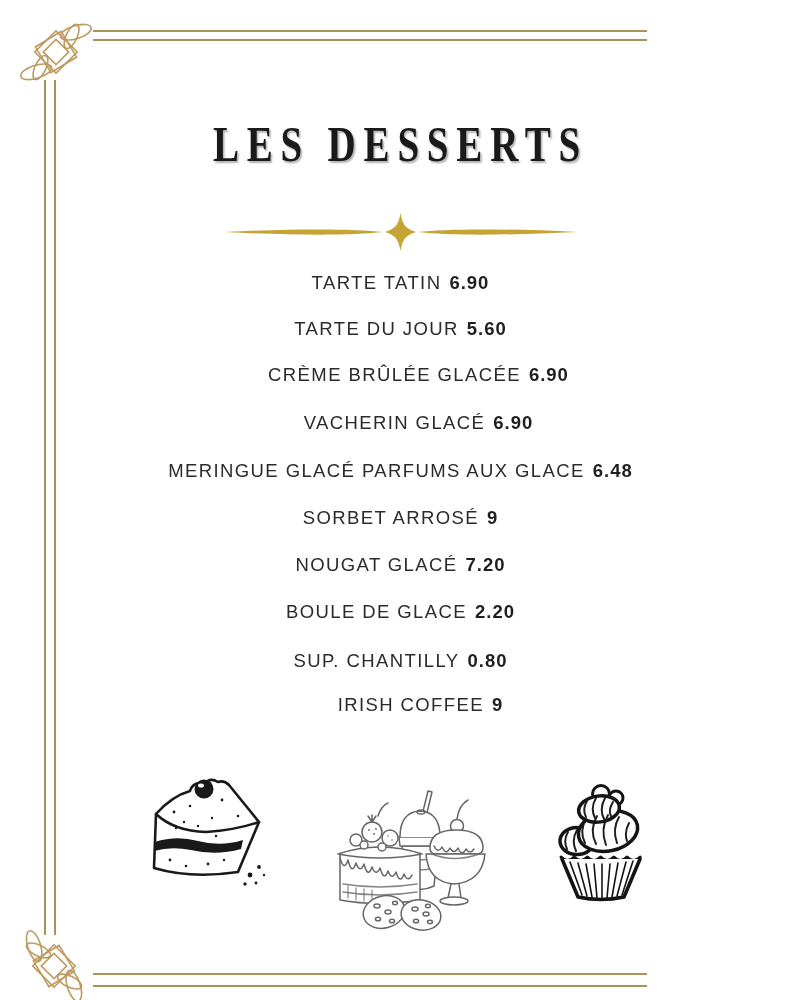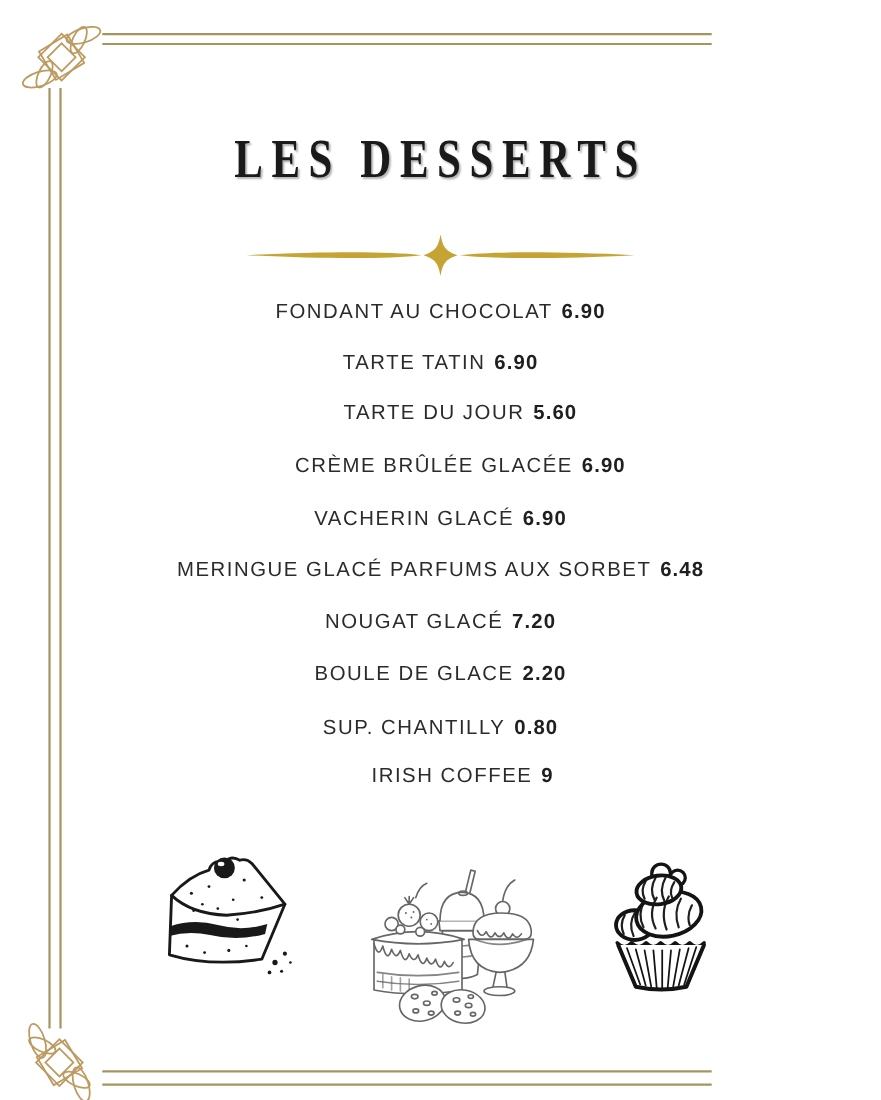--- a/index.html
+++ b/index.html
@@ -85,26 +85,26 @@
   <svg class="divider" width="353" height="44" viewBox="0 0 353 44">
     <g fill="var(--divider-gold)">
       <path d="M0 22 C 70 18.5, 130 18.5, 159 22 C 130 25.5, 70 25.5, 0 22 Z"></path>
       <path d="M353 22 C 283 18.5, 223 18.5, 194 22 C 223 25.5, 283 25.5, 353 22 Z"></path>
       <path d="M176.5 3 C 178.5 15, 181.5 18.5, 192 22 C 181.5 25.5, 178.5 29, 176.5 41
                C 174.5 29, 171.5 25.5, 161 22 C 171.5 18.5, 174.5 15, 176.5 3 Z"></path>
     </g>
   </svg>
 
   <div class="menu">
-    <div class="row"><span class="nm">FONDANT AU CHOCOLAT</span><span class="pr">6.90</span></div>
     <div class="row"><span class="nm">TARTE TATIN</span><span class="pr">6.90</span></div>
     <div class="row"><span class="nm">TARTE DU JOUR</span><span class="pr">5.60</span></div>
     <div class="row"><span class="nm">CRÈME BRÛLÉE GLACÉE</span><span class="pr">6.90</span></div>
     <div class="row"><span class="nm">VACHERIN GLACÉ</span><span class="pr">6.90</span></div>
-    <div class="row"><span class="nm">MERINGUE GLACÉ  PARFUMS AUX SORBET</span><span class="pr">6.48</span></div>
+    <div class="row"><span class="nm">MERINGUE GLACÉ  PARFUMS AUX GLACE</span><span class="pr">6.48</span></div>
+    <div class="row"><span class="nm">SORBET ARROSÉ</span><span class="pr">9</span></div>
     <div class="row"><span class="nm">NOUGAT GLACÉ</span><span class="pr">7.20</span></div>
     <div class="row"><span class="nm">BOULE DE GLACE</span><span class="pr">2.20</span></div>
     <div class="row"><span class="nm">SUP. CHANTILLY</span><span class="pr">0.80</span></div>
     <div class="row"><span class="nm">IRISH COFFEE</span><span class="pr">9</span></div>
   </div>
 
   <svg class="illus illus-cake" width="125" height="122" viewBox="0 0 125 122">
     <g stroke="var(--ink)" stroke-width="2.6" stroke-linejoin="round" stroke-linecap="round" fill="#fff">
       <path d="M10 42 L8 96 Q45 107 92 100 L113 50 Z"></path>
       <path d="M9 70 Q30 63 52 69 Q75 75 97 68 L95 77 Q70 84 45 78 Q25 74 8 79 Z" fill="var(--ink)" stroke="none"></path>

